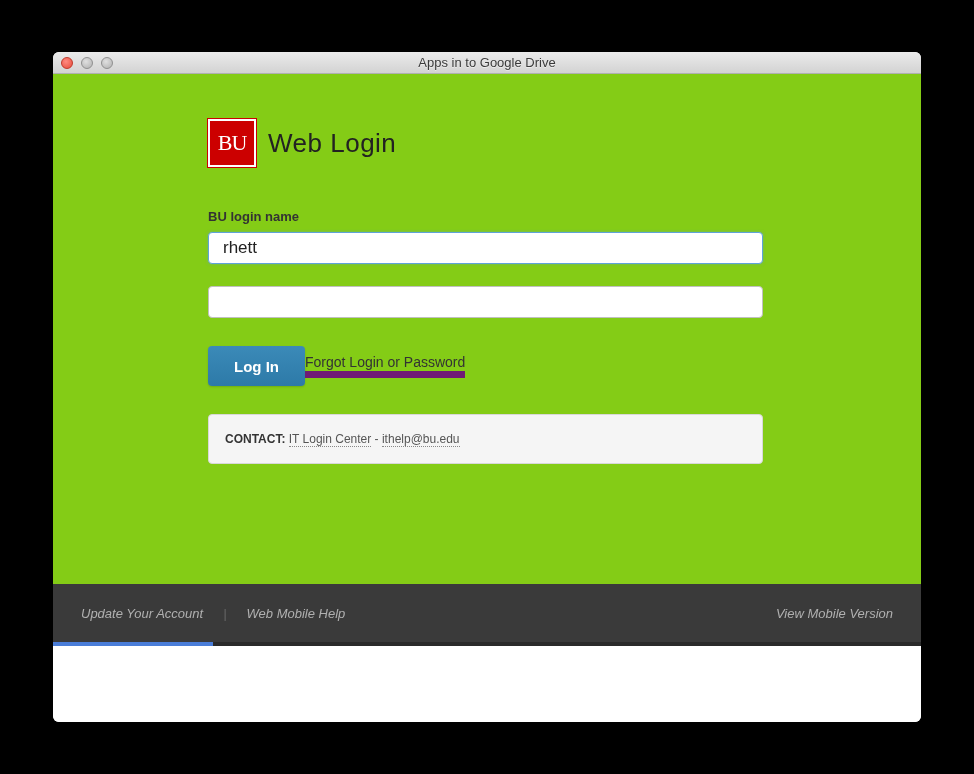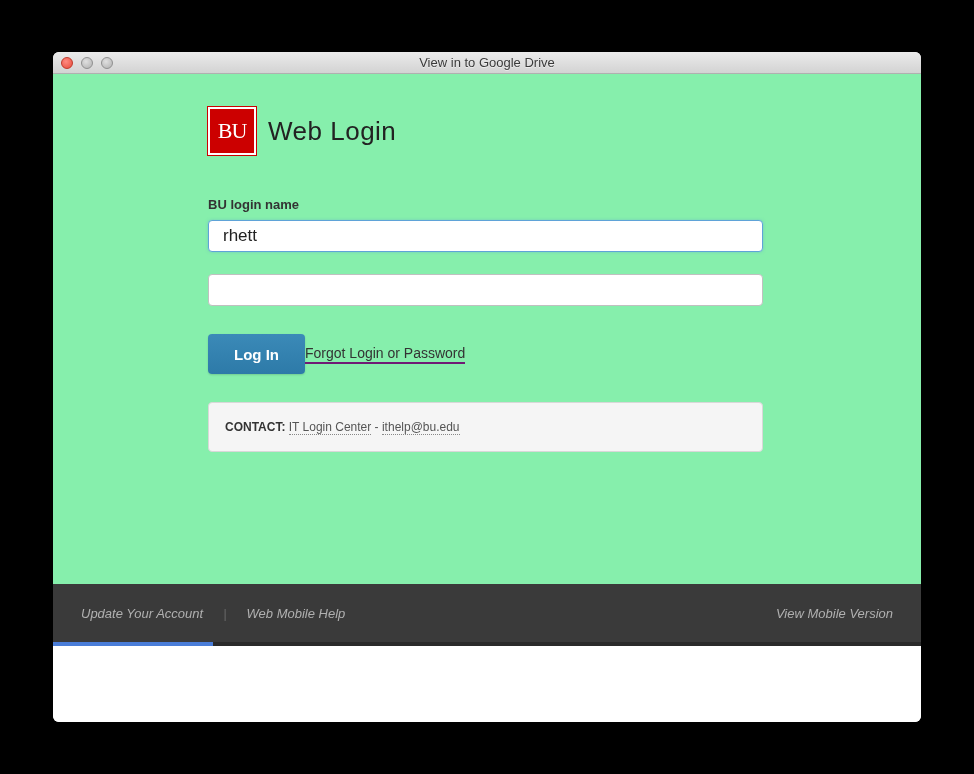--- a/index.html
+++ b/index.html
@@ -53,22 +53,22 @@
       color: #3a3a3a;
       text-shadow: 0 1px 0 rgba(255,255,255,0.5);
       pointer-events: none;
     }
     .content-area {
       flex: 1;
       display: flex;
       flex-direction: column;
     }
     .main-panel {
-      background: #86efac;
-      padding: 33px 0 0 0;
+      background: #84cc16;
+      padding: 45px 0 0 0;
       height: 510px;
     }
     .login-container {
       width: 555px;
       margin-left: 155px;
     }
     .header-row {
       display: flex;
       align-items: center;
       gap: 12px;
@@ -134,21 +134,21 @@
       height: 40px;
       font-size: 15px;
       font-weight: bold;
       cursor: pointer;
       box-shadow: 0 1px 2px rgba(0,0,0,0.15);
     }
     .forgot-link {
       color: #333;
       font-size: 14px;
       text-decoration: none;
-      border-bottom: 2px solid #701a75;
+      border-bottom: 7px solid #701a75;
       padding-bottom: 1px;
     }
     .info-box {
       border: 1px solid #d8d8d8;
       border-radius: 4px;
       background: #f5f5f5;
       padding: 14px 16px;
       font-size: 12px;
       color: #555;
       line-height: 1.7;
@@ -194,21 +194,21 @@
 </head>
 <body>
 
 <div class="window">
   <div class="titlebar">
     <div class="traffic-lights">
       <div class="traffic-light tl-red"></div>
       <div class="traffic-light tl-gray1"></div>
       <div class="traffic-light tl-gray2"></div>
     </div>
-    <div class="title-text">View in to Google Drive</div>
+    <div class="title-text">Apps in to Google Drive</div>
   </div>
 
   <div class="content-area">
     <div class="main-panel">
       <div class="login-container">
 
         <div class="header-row">
           <div class="bu-logo">BU</div>
           <div class="page-title">Web Login</div>
         </div>

